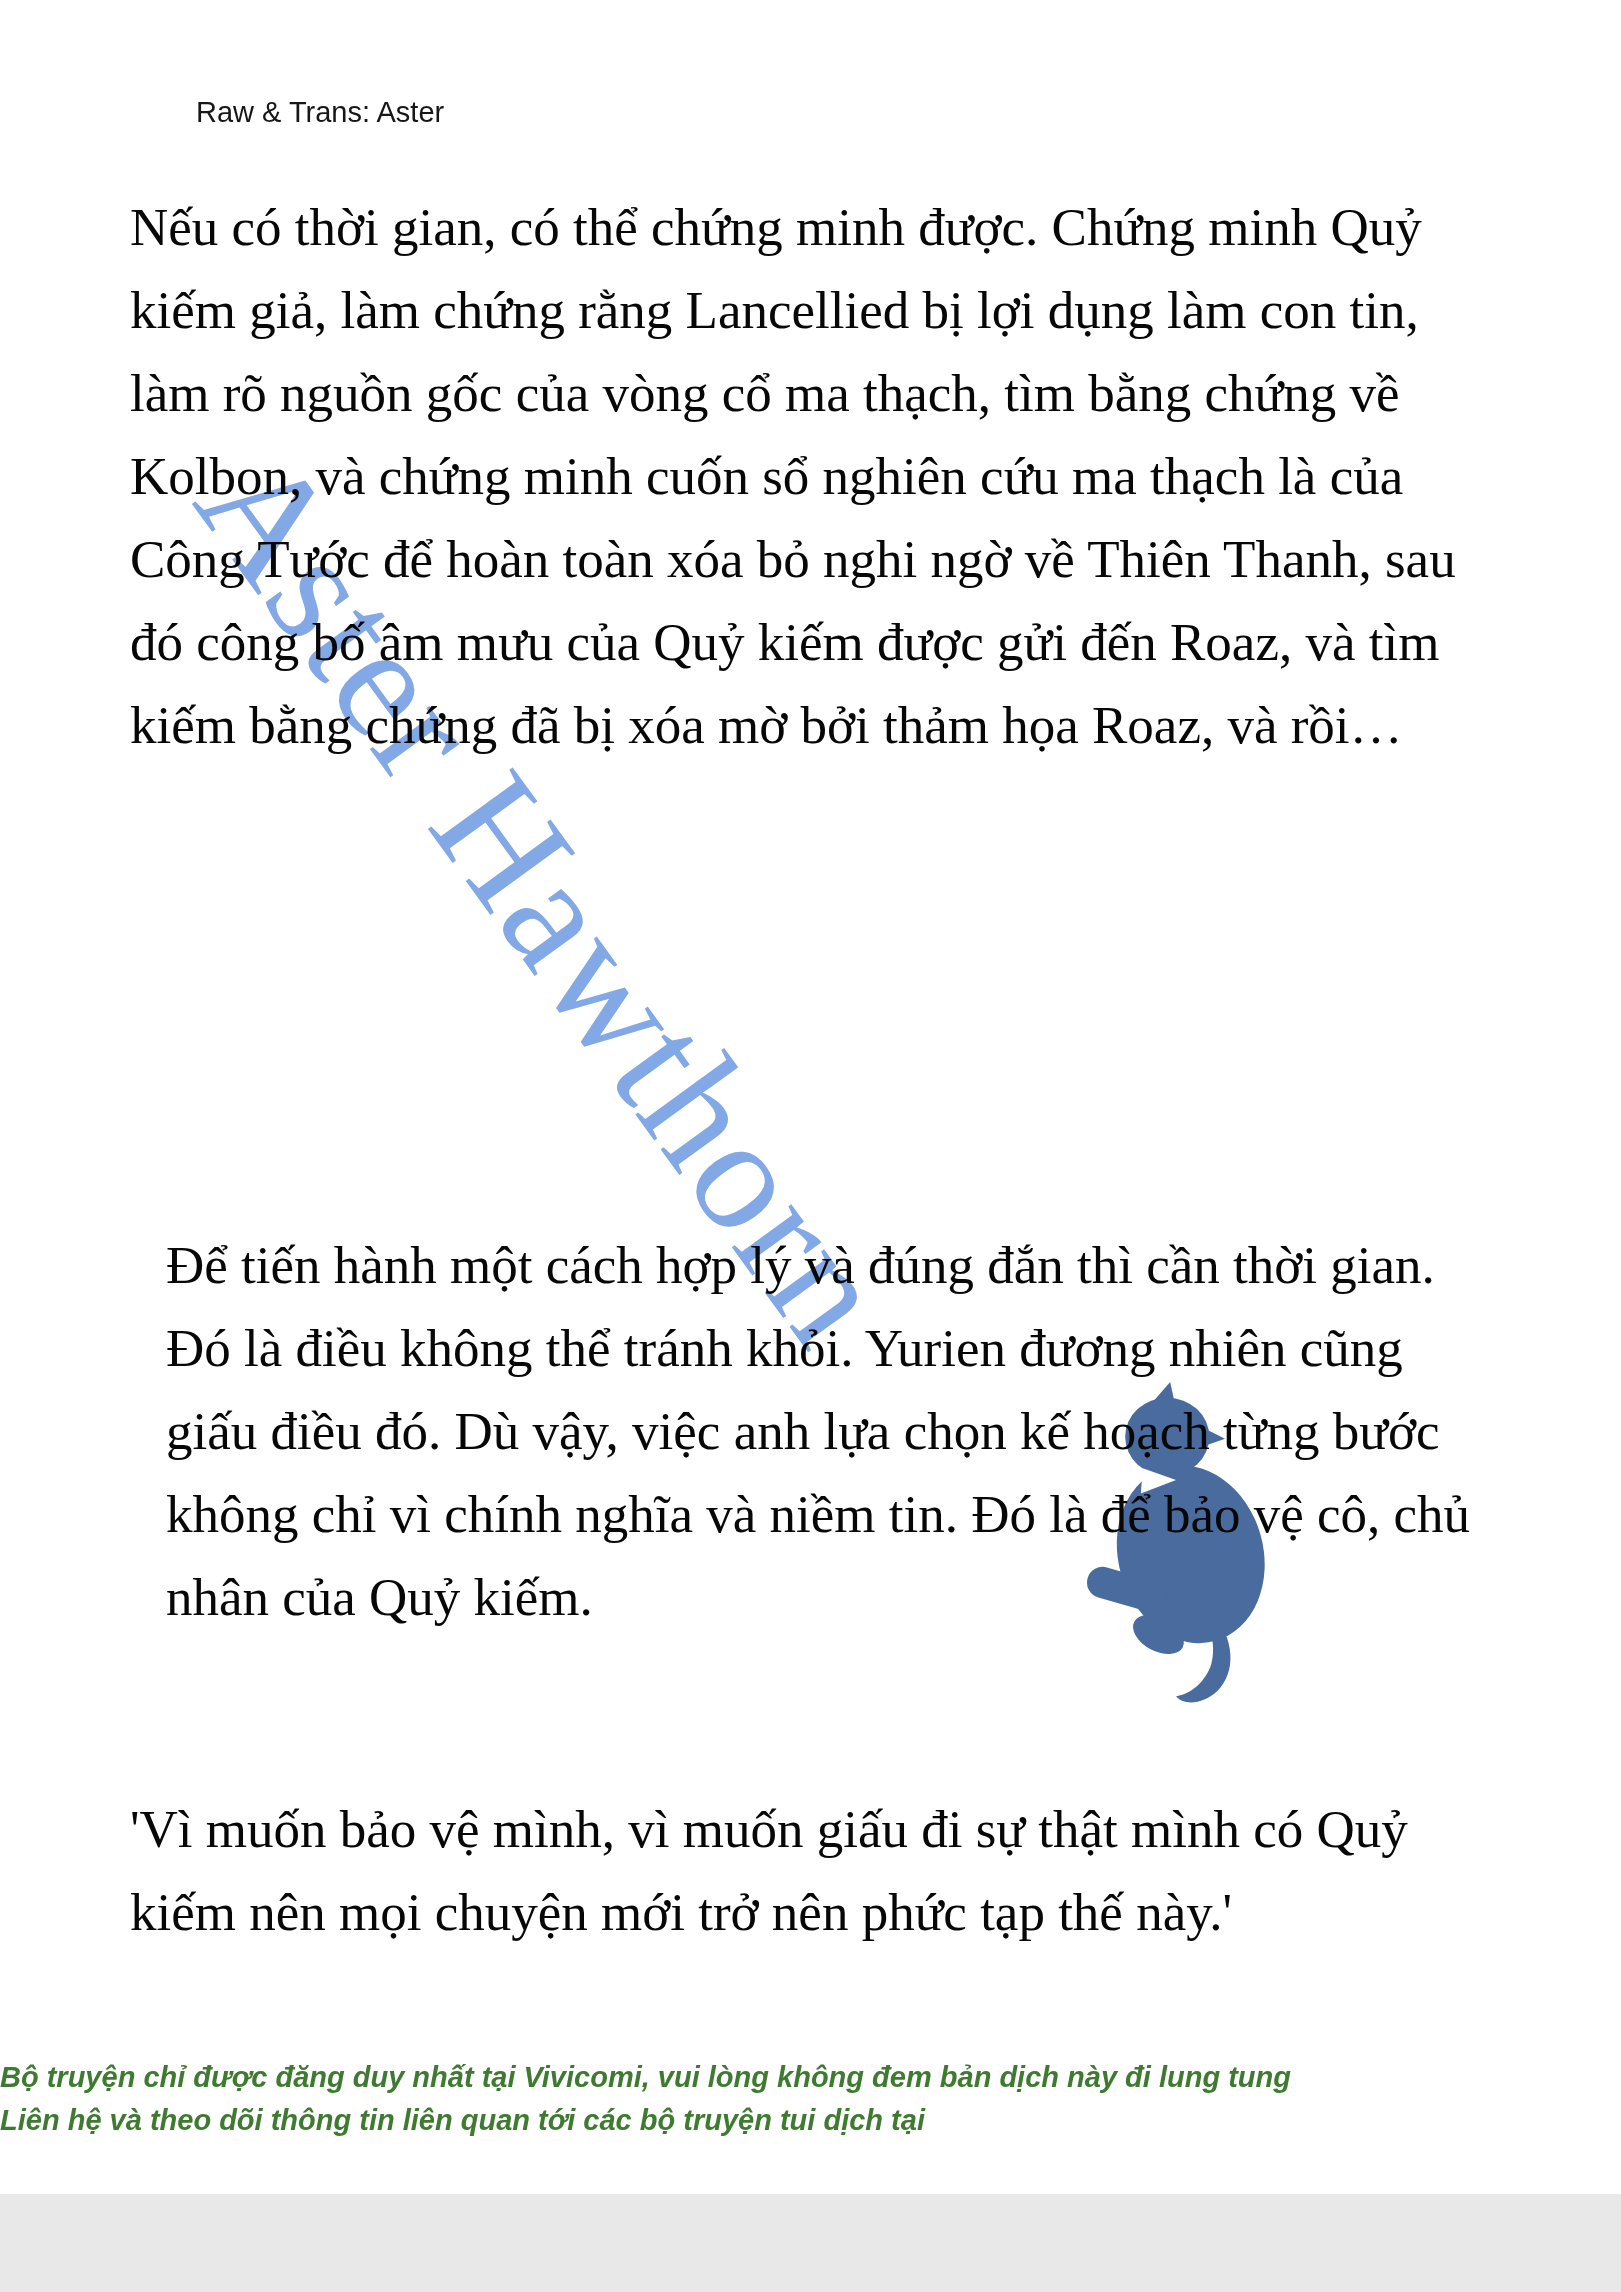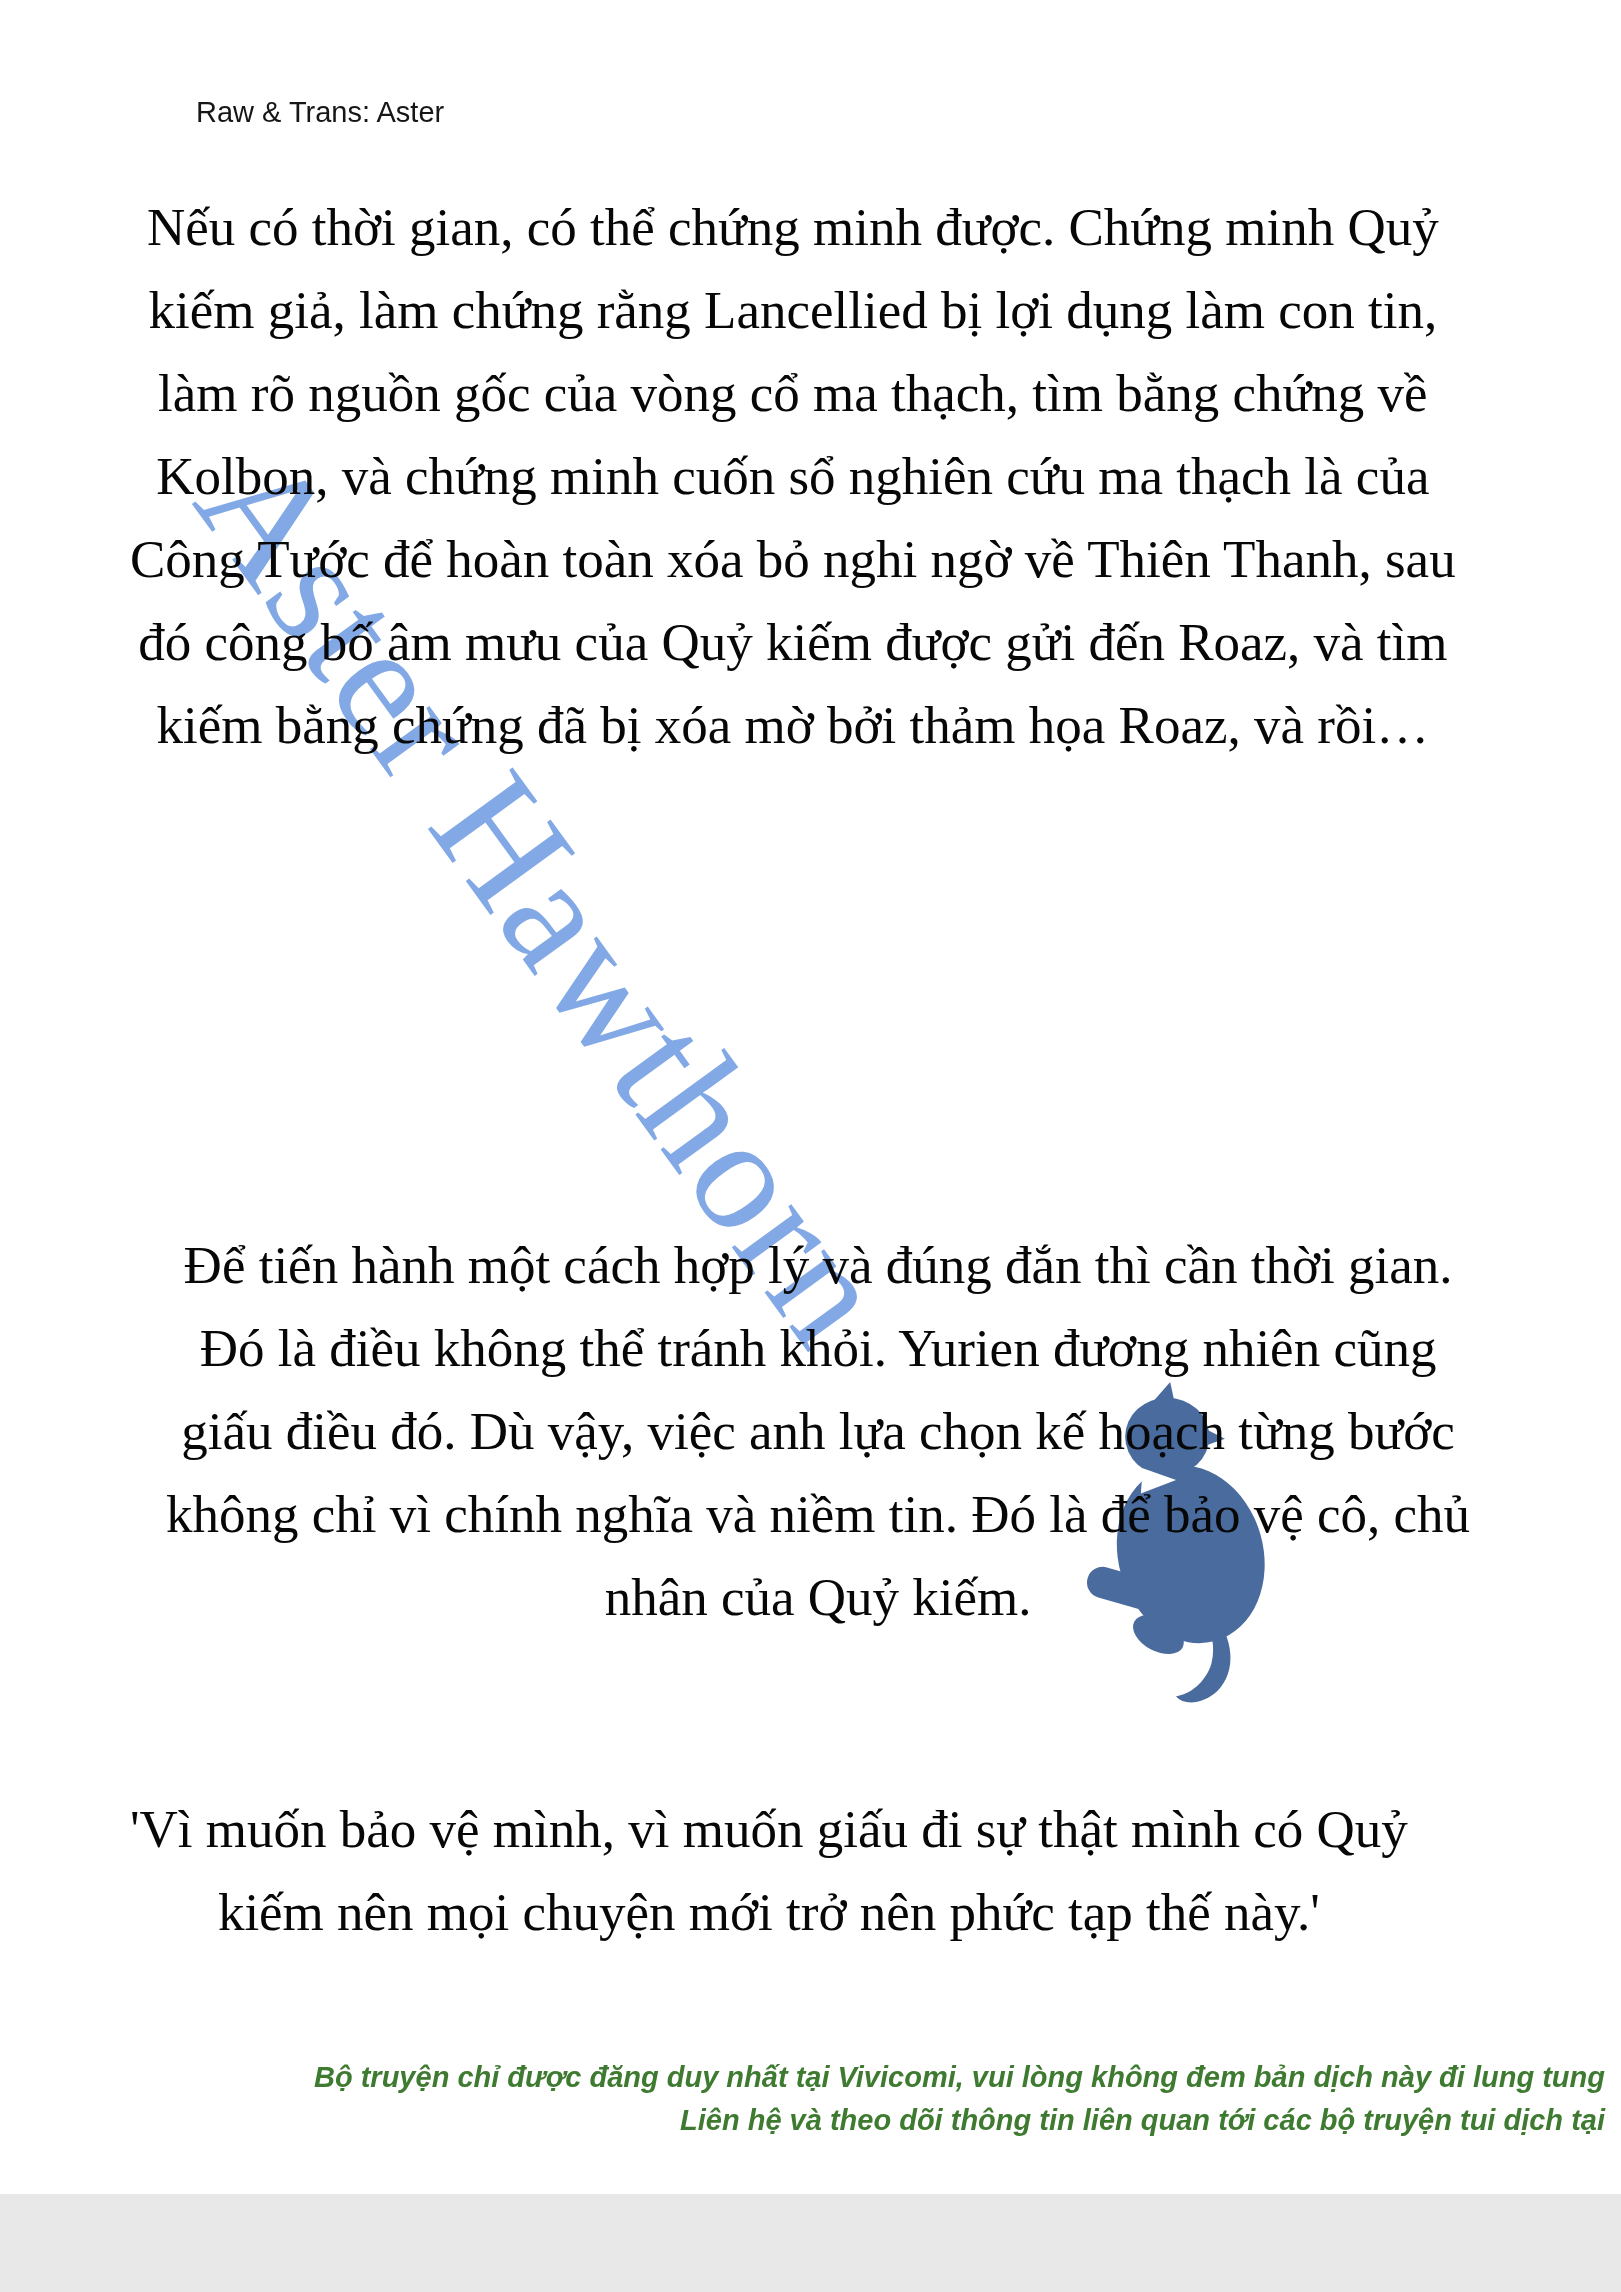--- a/index.html
+++ b/index.html
@@ -41,30 +41,29 @@
     position: absolute;
     left: 130px;
     z-index: 2;
     color: var(--text, #070707);
     font-size: 53px;
   }
   .para .line {
     height: 83px;
     line-height: 83px;
     white-space: nowrap;
-    text-align: center;
   }
   .p1 { top: 186px; }
   .q1 { top: 1002px; }
   .p2 { top: 1224px; margin-left: 36px; }
   .q2 { top: 1788px; }
   .footer {
     position: absolute;
     left: 0; right: 16px; top: 2056px;
-    text-align: right;
+    text-align: left;
     font-family: "Liberation Sans", sans-serif;
     font-style: italic;
     font-weight: bold;
     font-size: 29px;
     color: var(--footer_green, #3e7b31);
     z-index: 3;
   }
   .footer .line { height: 43px; line-height: 43px; }
   .logo {
     position: absolute;

